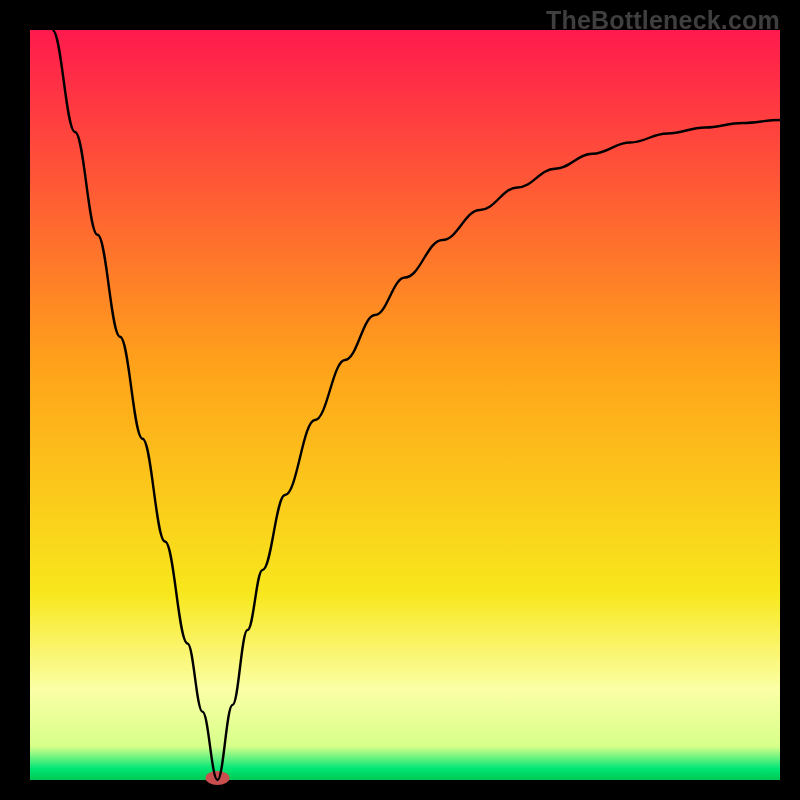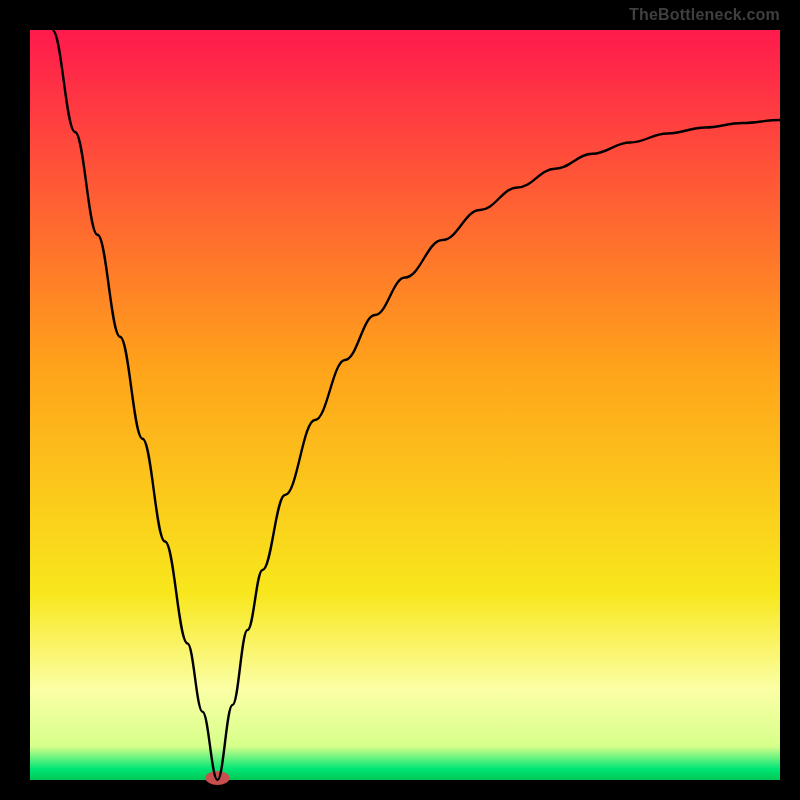--- a/index.html
+++ b/index.html
@@ -15,21 +15,21 @@
     width: 800px;
     height: 800px;
     background: #000;
     position: relative;
   }
   .watermark {
     position: absolute;
     top: 6px;
     right: 20px;
     color: #3f3f3f;
-    font-size: 16px;
+    font-size: 25px;
     font-weight: 600;
     letter-spacing: 0.2px;
     user-select: none;
   }
   svg {
     position: absolute;
     top: 0;
     left: 0;
   }
 </style>

